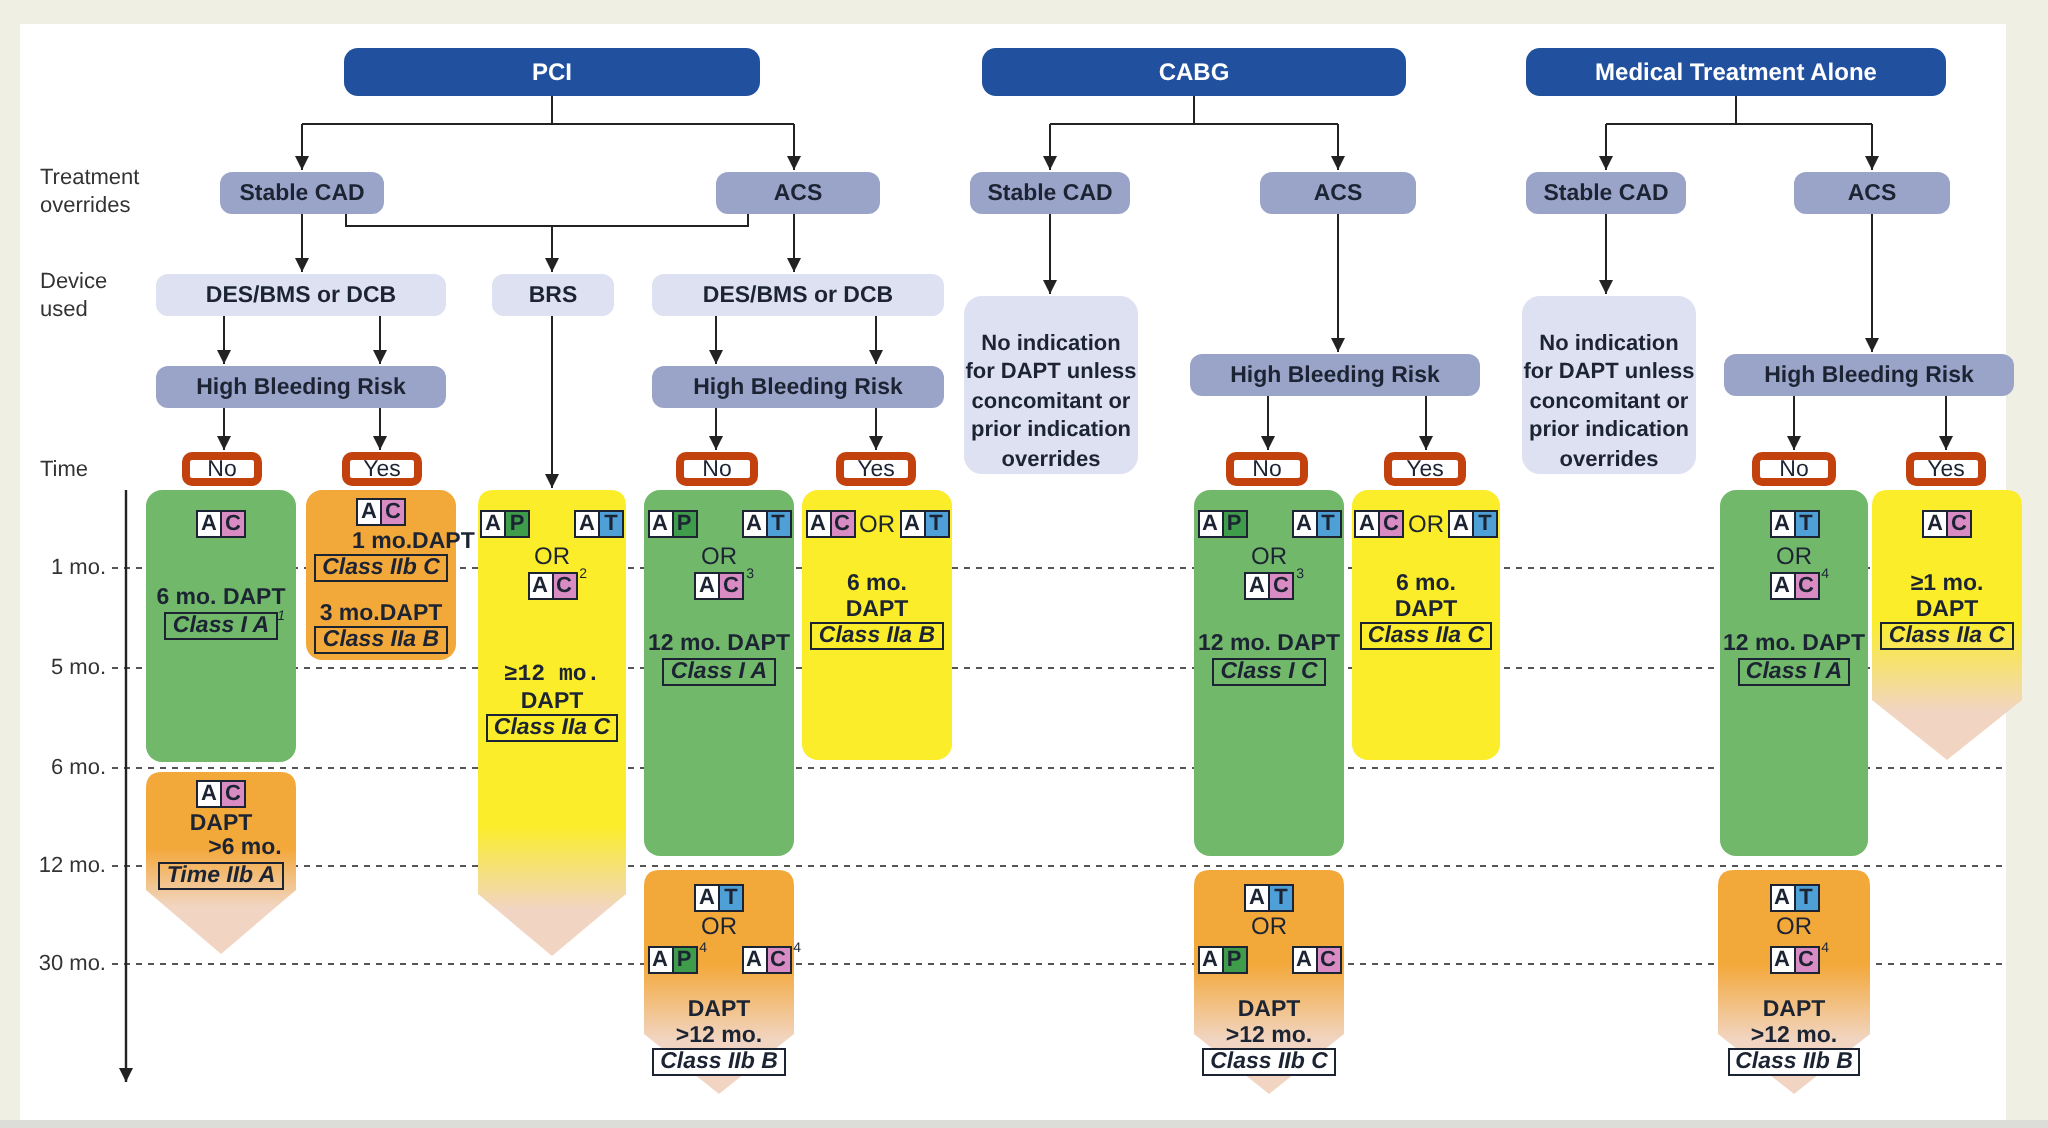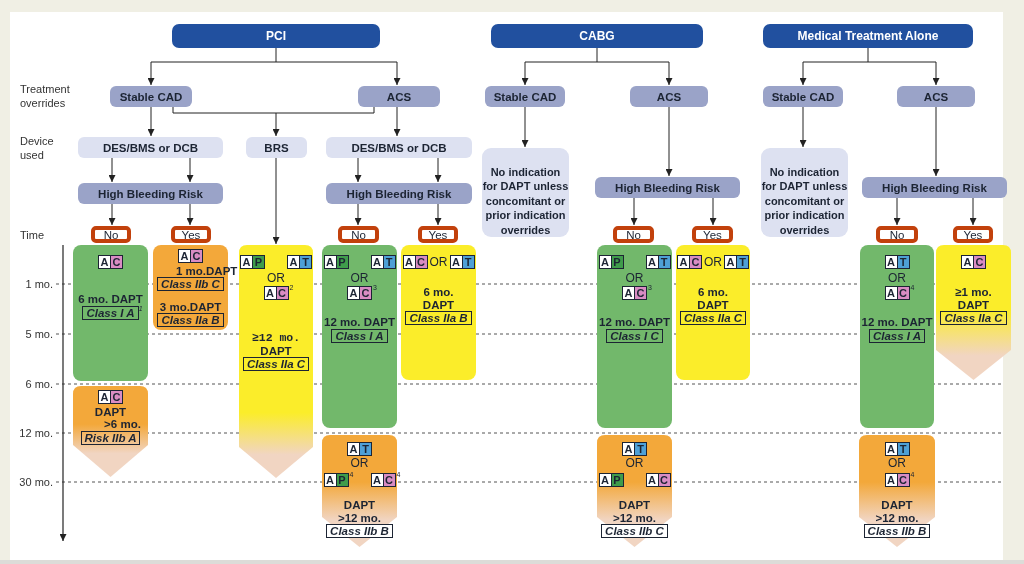--- a/index.html
+++ b/index.html
@@ -212,21 +212,21 @@
 
 <div class="box clear" style="left:73px;top:386px;width:75px;height:91px;">
   <div class="row" style="top:4px;">
     <span class="badge">
         <span class="d d1" style="background: rgb(255, 255, 255);">A</span>
         <span class="d d2" style="background: rgb(217, 140, 195);">C</span>
       </span>
   </div>
   <div class="ln" style="top:19px;">DAPT</div>
   <div class="ln" style="top:31px;padding-left:24px;">&gt;6 mo.</div>
-  <div class="ln" style="top:45px;"><span class="cls">Risk IIb A</span></div>
+  <div class="ln" style="top:45px;"><span class="cls">Time IIb A</span></div>
 </div>
 
 <div class="box clear" style="left:239px;top:245px;width:74px;height:233px;">
   <div class="row" style="top:10px;gap:22px;">
     <span class="badge">
         <span class="d d1" style="background: rgb(255, 255, 255);">A</span>
         <span class="d d2" style="background: rgb(63, 156, 75);">P</span>
       </span>
     <span class="badge">
         <span class="d d1" style="background: rgb(255, 255, 255);">A</span>

